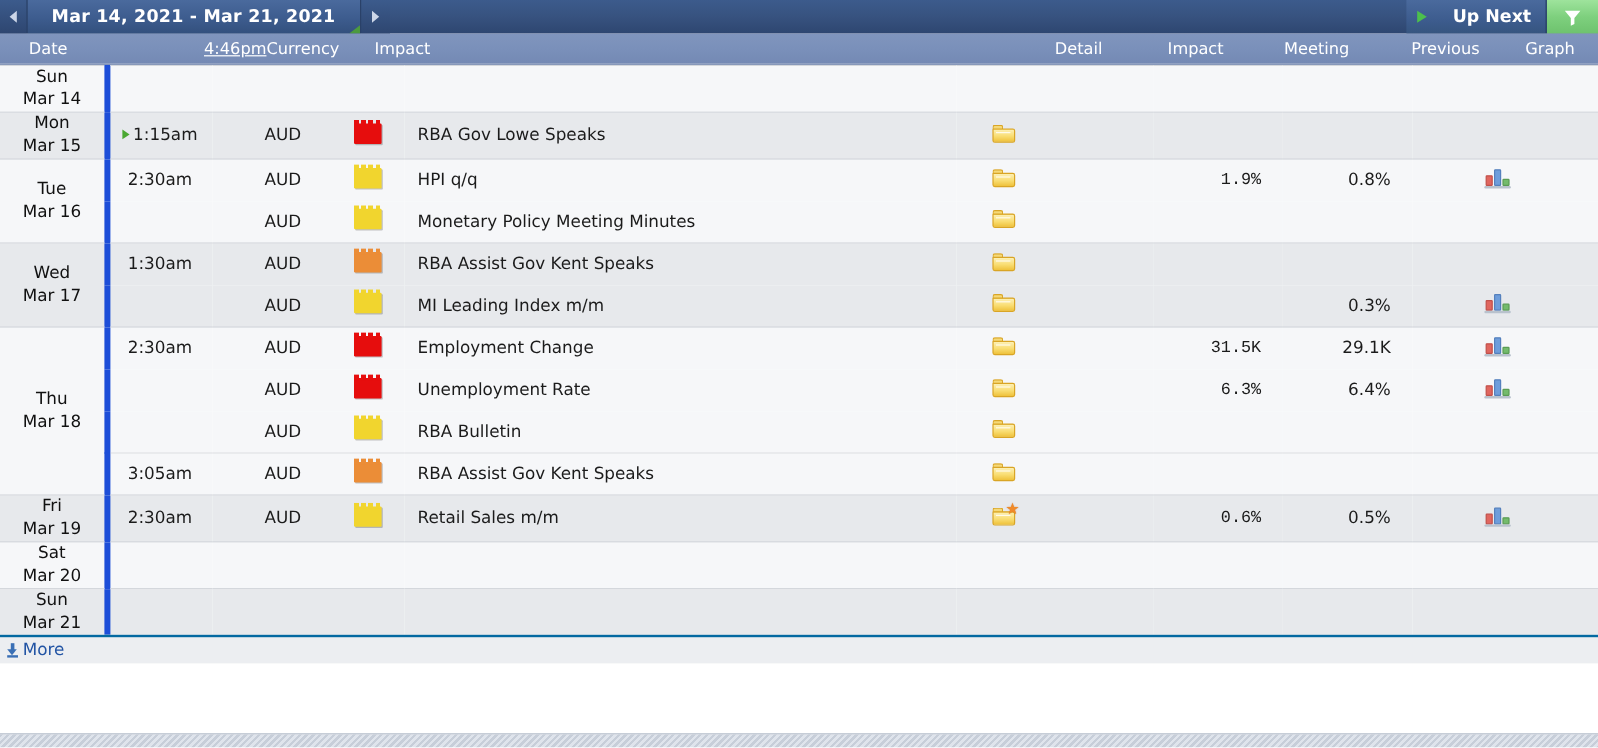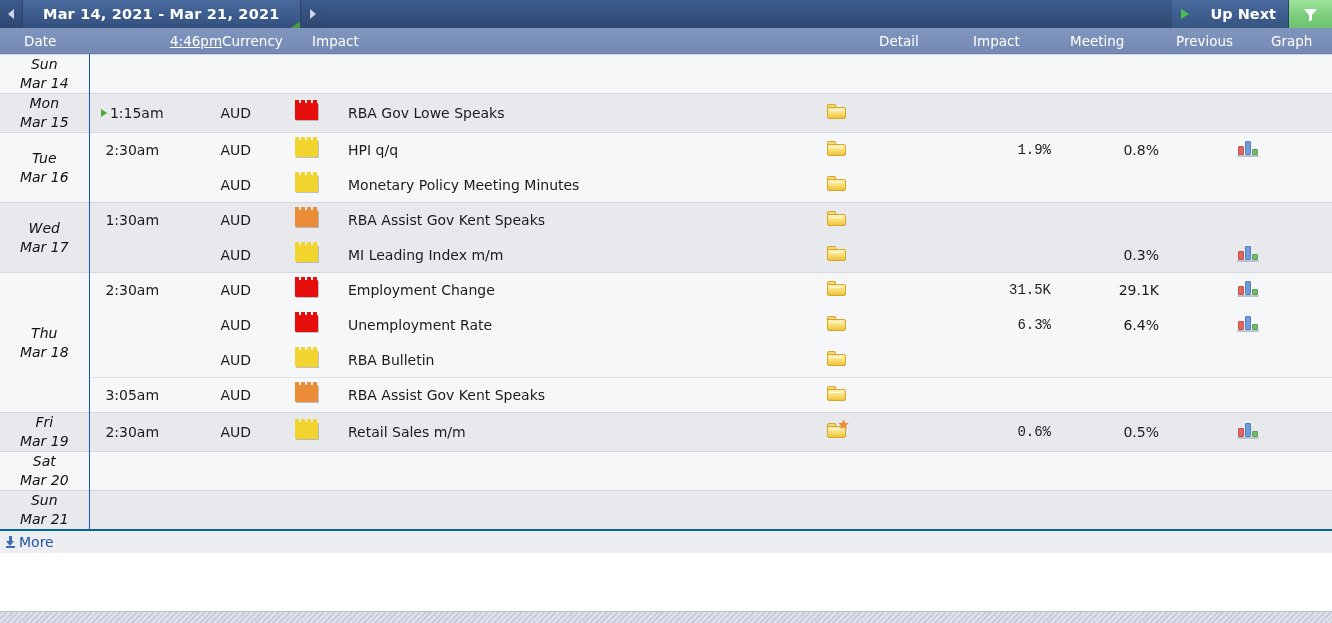--- a/index.html
+++ b/index.html
@@ -85,21 +85,21 @@
   tr.softsep td.c-imp,
   tr.softsep td.c-evt,
   tr.softsep td.c-det,
   tr.softsep td.c-act,
   tr.softsep td.c-fcst,
   tr.softsep td.c-prev,
   tr.softsep td.c-grf{ border-top:1px solid #dfe1e5; }
 
   td.c-date{
     width:89px; text-align:center; font-size:14px; line-height:19px;
-    border-right:1px solid #1d4ed8; color:#111;font-style:italic;
+    border-right:5px solid #1d4ed8; color:#111;
   }
   td.c-time{ width:88px; text-align:center; padding-right:2px; white-space:nowrap;}
   td.c-curr{ width:98px; text-align:right; padding-right:24px; }
   td.c-imp { width:62px; text-align:center; }
   td.c-evt { width:460px; text-align:left; padding-left:11px; }
   td.c-det { width:78px; text-align:center; }
   td.c-act { width:86px; text-align:right; padding-right:14px; }
   td.c-fcst{ width:108px; text-align:right; padding-right:18px;font-family:Liberation Mono, monospace; }
   td.c-prev{ width:108px; text-align:right; padding-right:18px; }
   td.c-grf { width:auto;  text-align:center; padding-right:13px; }

